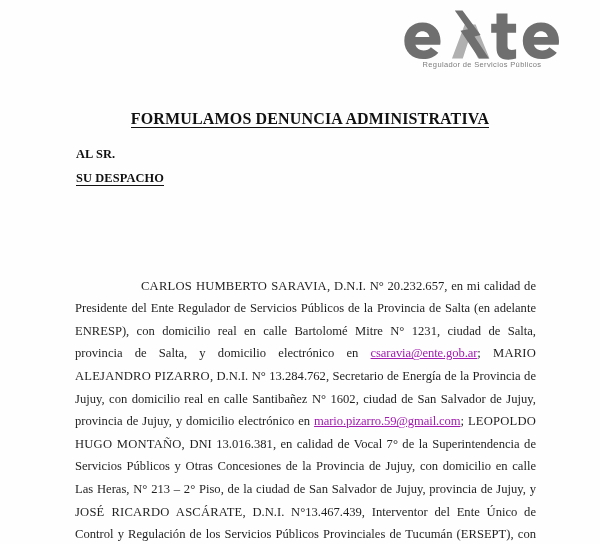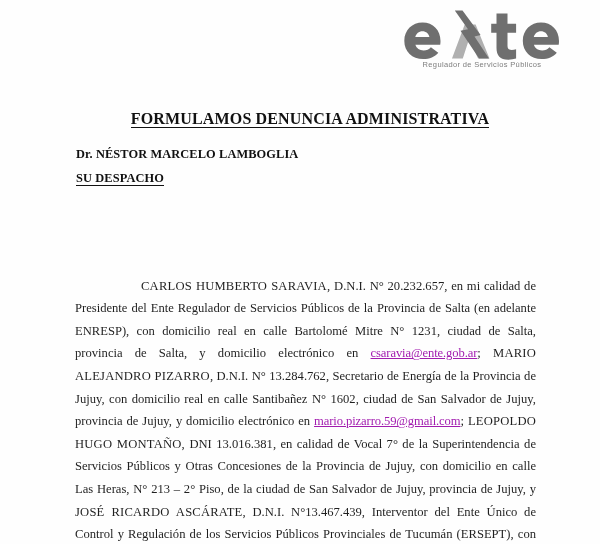--- a/index.html
+++ b/index.html
@@ -131,21 +131,21 @@
     </div>
     <div class="logo-tagline">Regulador de Servicios Públicos</div>
   </div>
 
   <div class="doc-title">
     <span>FORMULAMOS DENUNCIA ADMINISTRATIVA</span>
   </div>
 
   <div class="addr-block">
     <div class="addr-line">
-      <span>Dr. NÉSTOR MARCELO LAMBOGLIA</span>
+      <span>AL SR.</span>
     </div>
     <div class="addr-line underlined">
       <span>SU DESPACHO</span>
     </div>
   </div>
 
   <div class="body-block">
     <p class="body-par"><span class="b">CARLOS HUMBERTO SARAVIA,</span><span> D.N.I. N° 20.232.657, en mi calidad de Presidente del Ente Regulador de Servicios Públicos de la Provincia de Salta (en adelante ENRESP), con domicilio real en calle Bartolomé Mitre N° 1231, ciudad de Salta, provincia de Salta, y domicilio electrónico en </span><span class="mail">csaravia@ente.gob.ar</span><span>; </span><span class="b">MARIO ALEJANDRO PIZARRO</span><span>, D.N.I. N° 13.284.762, Secretario de Energía de la Provincia de Jujuy, con domicilio real en calle Santibañez N° 1602, ciudad de San Salvador de Jujuy, provincia de Jujuy, y domicilio electrónico en </span><span class="mail">mario.pizarro.59@gmail.com</span><span>; </span><span class="b">LEOPOLDO HUGO MONTAÑO,</span><span> DNI 13.016.381, en calidad de Vocal 7° de la Superintendencia de Servicios Públicos y Otras Concesiones de la Provincia de Jujuy, con domicilio en calle Las Heras, N° 213 – 2° Piso, de la ciudad de San Salvador de Jujuy, provincia de Jujuy, y </span><span class="b">JOSÉ RICARDO ASCÁRATE</span><span>, D.N.I. N°13.467.439, Interventor del Ente Único de Control y Regulación de los Servicios Públicos Provinciales de Tucumán (ERSEPT), con domicilio real en calle Córdoba N° 560</span></p>
   </div>
 

